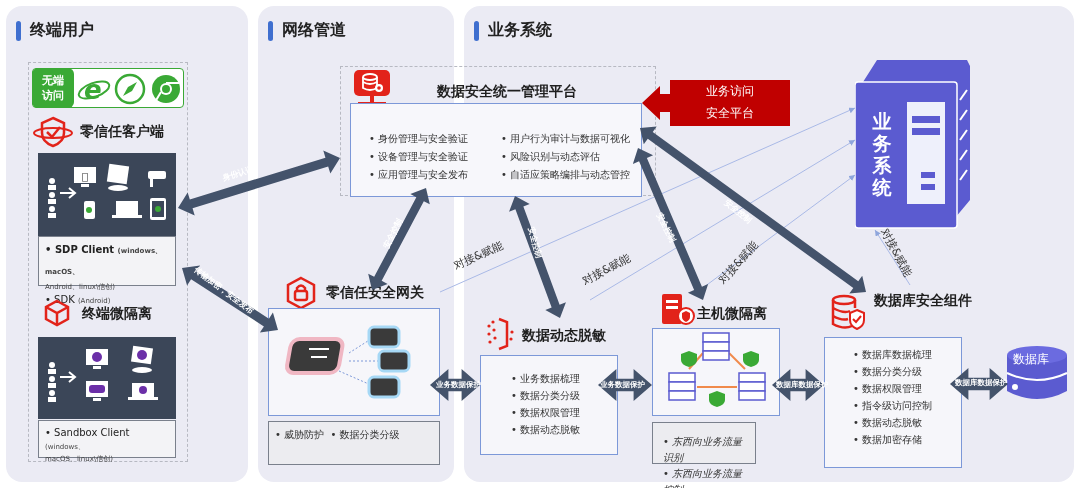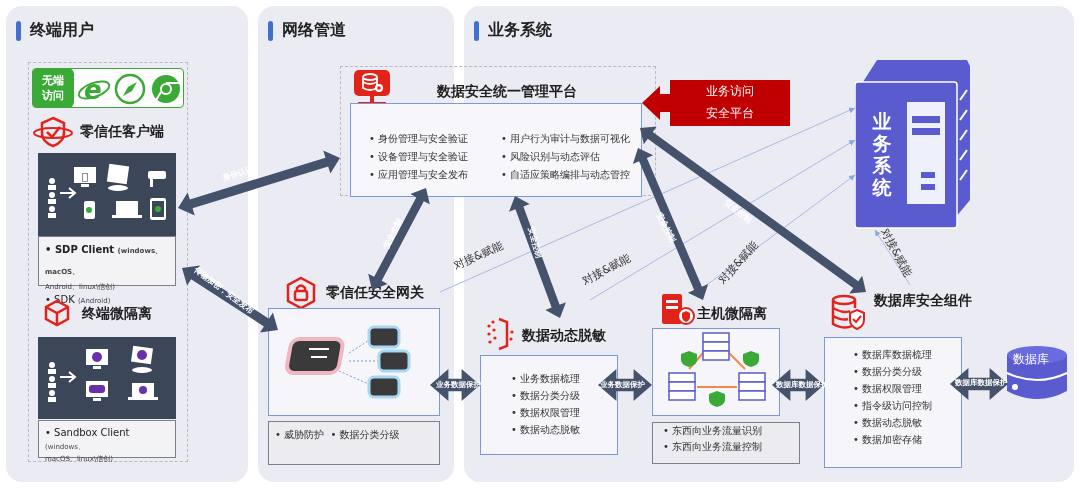--- a/index.html
+++ b/index.html
@@ -327,21 +327,21 @@
         <rect x="86" y="53" width="26" height="9"></rect>
         <rect x="86" y="62" width="26" height="9"></rect>
     </g>
     <g fill="#3aa935">
       <path d="M36 22 L44 25 L44 31 Q44 36 36 38 Q28 36 28 31 L28 25 Z"></path>
       <path d="M98 22 L106 25 L106 31 Q106 36 98 38 Q90 36 90 31 L90 25 Z"></path>
       <path d="M64 62 L72 65 L72 71 Q72 76 64 78 Q56 76 56 71 L56 65 Z"></path>
     </g>
   </svg>
 </div>
-<div class="greybox" style="left:652px; top:422px; width:148px; height:42px; padding:0 10px;">
+<div class="greybox" style="left:652px; top:422px; width:104px; height:42px; padding:11px 10px;font-style:italic;">
   <ul class="bullets" style="line-height:16px;">
     <li>东西向业务流量识别</li>
     <li>东西向业务流量控制</li>
   </ul>
 </div>
 
 <svg class="abs" style="left:830px; top:294px;" width="36" height="38" viewBox="0 0 36 38">
   <ellipse cx="14" cy="6" rx="11" ry="4" fill="none" stroke="#e2231a" stroke-width="2.5"></ellipse>
   <path d="M3 6 L3 30 Q14 36 22 32 M25 6 L25 14" fill="none" stroke="#e2231a" stroke-width="2.5"></path>
   <path d="M3 14 Q14 20 20 17 M3 22 Q12 27 18 25" fill="none" stroke="#e2231a" stroke-width="2.5"></path>

